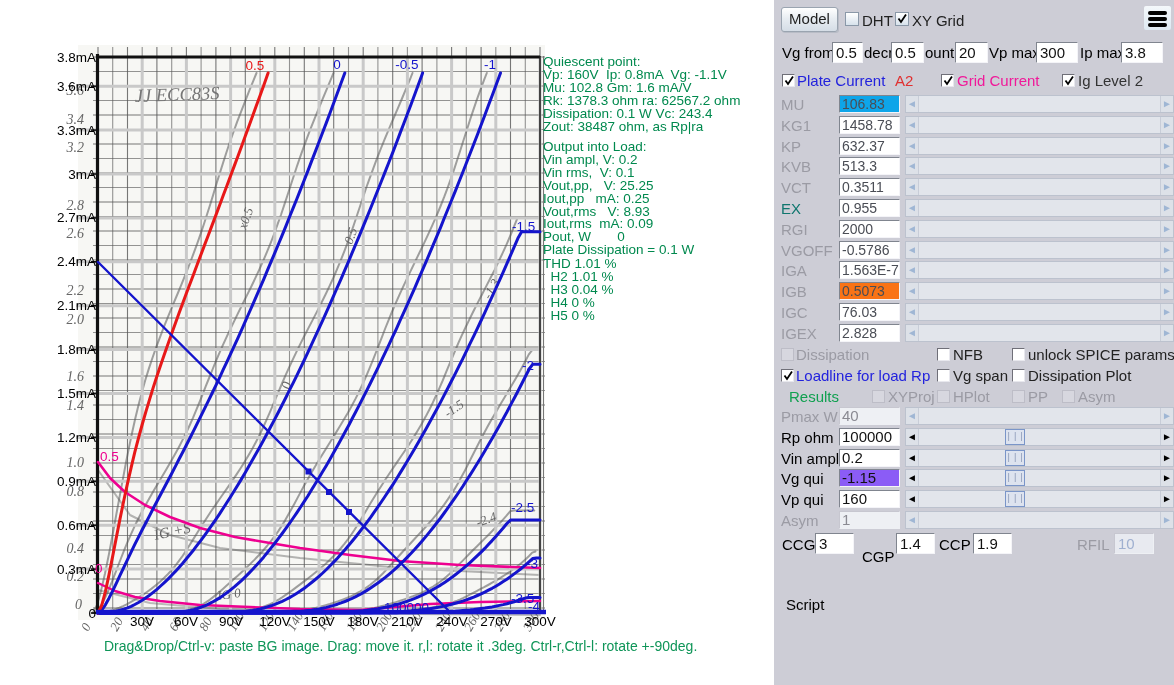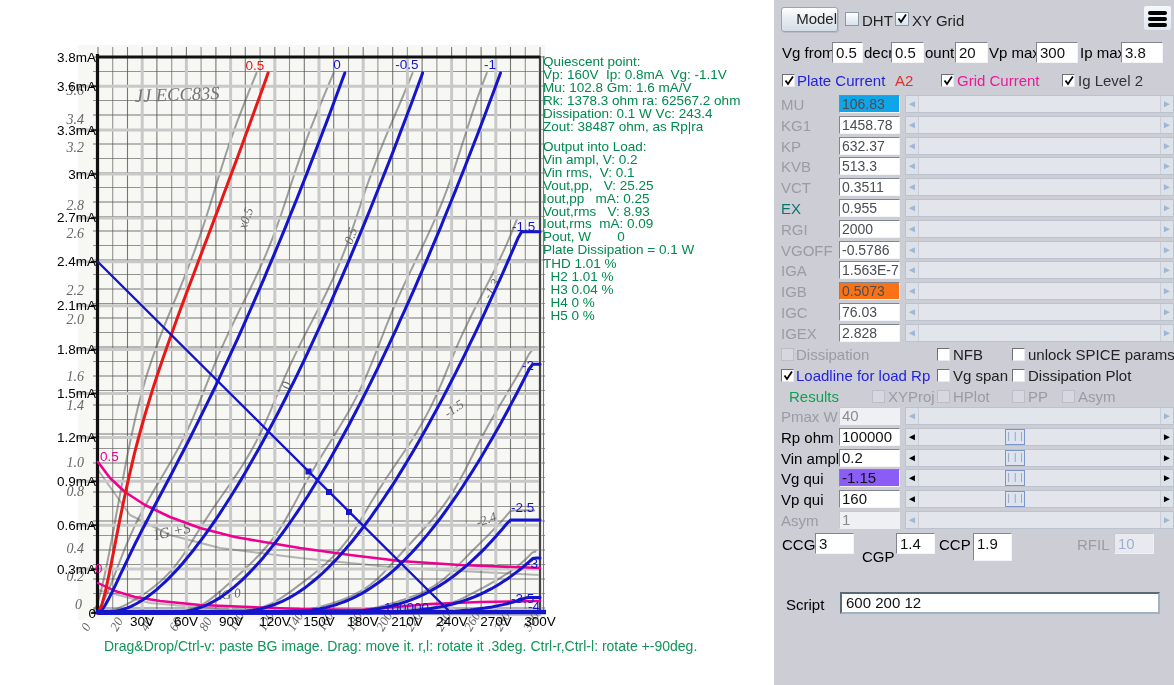--- a/index.html
+++ b/index.html
@@ -251,21 +251,21 @@
       <g font-family="Liberation Sans, sans-serif" font-size="13.5" fill="#00894e">
         <text x="543" y="268.0" xml:space="preserve">THD 1.01 %</text>
         <text x="543" y="280.9" xml:space="preserve">  H2 1.01 %</text>
         <text x="543" y="293.8" xml:space="preserve">  H3 0.04 %</text>
         <text x="543" y="306.7" xml:space="preserve">  H4 0 %</text>
         <text x="543" y="319.6" xml:space="preserve">  H5 0 %</text>
       </g>
       <text x="104" y="651" font-family="Liberation Sans, sans-serif" font-size="14" fill="#0f9558">Drag&amp;Drop/Ctrl-v: paste BG image. Drag: move it. r,l: rotate it .3deg. Ctrl-r,Ctrl-l: rotate +-90deg.</text>
     </svg>
 <div style="position:absolute;left:774px;top:0;width:400px;height:685px;background:#cdcdd6"></div>
-    <div style="position:absolute;left:781px;top:7px;width:55px;height:23px;background:linear-gradient(#ffffff,#e8edf2 45%,#d5dde6);border:1px solid #9aa4b0;border-radius:3px;box-shadow:1px 1px 0 #b8bcc6;font:15px 'Liberation Sans',sans-serif;color:#222;text-align:right;line-height:21px">Model</div>
+    <div style="position:absolute;left:781px;top:7px;width:55px;height:23px;background:linear-gradient(#ffffff,#e8edf2 45%,#d5dde6);border:1px solid #9aa4b0;border-radius:3px;box-shadow:1px 1px 0 #b8bcc6;font:15px 'Liberation Sans',sans-serif;color:#222;text-align:center;line-height:21px">Model</div>
     <div style="position:absolute;left:845px;top:12px;width:12px;height:12px;background:linear-gradient(#ffffff,#d7e2ec);border:1px solid #8a98a8;"></div>
     <div style="position:absolute;left:862px;top:12px;font:15px 'Liberation Sans',sans-serif;color:#222;white-space:nowrap">DHT</div>
     <div style="position:absolute;left:895px;top:12px;width:12px;height:12px;background:linear-gradient(#ffffff,#d7e2ec);border:1px solid #8a98a8;">
       <svg width="12" height="12" style="position:absolute;left:0;top:0">
         <path d="M2.5 5.5 L5 9 L10 1.5" stroke="#000" stroke-width="1.8" fill="none"></path>
       </svg>
     </div>
     <div style="position:absolute;left:912px;top:12px;font:15px 'Liberation Sans',sans-serif;color:#222;white-space:nowrap">XY Grid</div>
     <div style="position:absolute;left:1144px;top:6px;width:27px;height:24px;background:linear-gradient(#f4f8fb,#dde8f2);border-radius:2px">
       <div style="position:absolute;left:4px;top:5px;width:19px;height:3.5px;background:#000;border-radius:2px"></div>
@@ -436,17 +436,16 @@
     <div style="position:absolute;left:839px;top:511.0px;width:61px;height:18px;background:#eef0f4;border:1.5px solid #c7c7d0;border-bottom-color:#eef0f4;border-right-color:#eef0f4;box-sizing:border-box;font:15px 'Liberation Sans',sans-serif;color:#8a8a92;padding-left:2px;line-height:16px;white-space:nowrap;overflow:hidden">1</div>
     <div style="position:absolute;left:905px;top:511.0px;width:269px;height:18px;background:#e2e5eb;border:1px solid #bcc2ce;box-sizing:border-box">
       <div style="position:absolute;left:0;top:0;width:12px;height:100%;background:#dde1e8;border-right:1px solid #c8cdd8;color:#9fb6d4;font:10px 'Liberation Sans',sans-serif;line-height:16px;text-align:center">◄</div>
       <div style="position:absolute;right:0;top:0;width:12px;height:100%;background:#dde1e8;border-left:1px solid #c8cdd8;color:#9fb6d4;font:10px 'Liberation Sans',sans-serif;line-height:16px;text-align:center">►</div>
     </div>
     <div style="position:absolute;left:782px;top:536px;font:15px 'Liberation Sans',sans-serif;color:#000;white-space:nowrap">CCG</div>
     <div style="position:absolute;left:815px;top:533px;width:39px;height:21px;background:#fff;border-top:1.5px solid #80858f;border-left:1.5px solid #80858f;border-bottom:1.5px solid #f4f4f8;border-right:1.5px solid #f4f4f8;box-sizing:border-box;font:15px 'Liberation Sans',sans-serif;color:#111;padding-left:3px;line-height:19px;white-space:nowrap;overflow:hidden">3</div>
     <div style="position:absolute;left:862px;top:548px;font:15px 'Liberation Sans',sans-serif;color:#000;white-space:nowrap">CGP</div>
     <div style="position:absolute;left:896px;top:533px;width:39px;height:21px;background:#fff;border-top:1.5px solid #80858f;border-left:1.5px solid #80858f;border-bottom:1.5px solid #f4f4f8;border-right:1.5px solid #f4f4f8;box-sizing:border-box;font:15px 'Liberation Sans',sans-serif;color:#111;padding-left:3px;line-height:19px;white-space:nowrap;overflow:hidden">1.4</div>
     <div style="position:absolute;left:939px;top:536px;font:15px 'Liberation Sans',sans-serif;color:#000;white-space:nowrap">CCP</div>
-    <div style="position:absolute;left:973px;top:533px;width:39px;height:28px;background:#fff;border-top:1.5px solid #80858f;border-left:1.5px solid #80858f;border-bottom:1.5px solid #f4f4f8;border-right:1.5px solid #f4f4f8;box-sizing:border-box;font:15px 'Liberation Sans',sans-serif;color:#111;padding-left:3px;line-height:19px;white-space:nowrap;overflow:hidden">1.9</div>
+    <div style="position:absolute;left:973px;top:533px;width:39px;height:21px;background:#fff;border-top:1.5px solid #80858f;border-left:1.5px solid #80858f;border-bottom:1.5px solid #f4f4f8;border-right:1.5px solid #f4f4f8;box-sizing:border-box;font:15px 'Liberation Sans',sans-serif;color:#111;padding-left:3px;line-height:19px;white-space:nowrap;overflow:hidden">1.9</div>
     <div style="position:absolute;left:1077px;top:536px;font:15px 'Liberation Sans',sans-serif;color:#9b9ba4;white-space:nowrap">RFIL</div>
     <div style="position:absolute;left:1114px;top:533px;width:40px;height:21px;background:#e8eaf0;border:1.5px solid #c7c7d0;border-bottom-color:#eef0f4;border-right-color:#eef0f4;box-sizing:border-box;font:15px 'Liberation Sans',sans-serif;color:#9fb0d0;padding-left:3px;line-height:19px;white-space:nowrap;overflow:hidden">10</div>
     <div style="position:absolute;left:786px;top:596px;font:15px 'Liberation Sans',sans-serif;color:#000;white-space:nowrap">Script</div>
-    <div style="position:absolute;left:840px;top:592px;width:320px;height:22px;background:#fff;border:2px solid #5a6a78;border-bottom-color:#9fb3c0;border-right-color:#9fb3c0;box-sizing:border-box;font:15px 'Liberation Sans',sans-serif;color:#111;padding-left:4px;line-height:18px">600 200 12</div>
 </div>
 </body></html>

